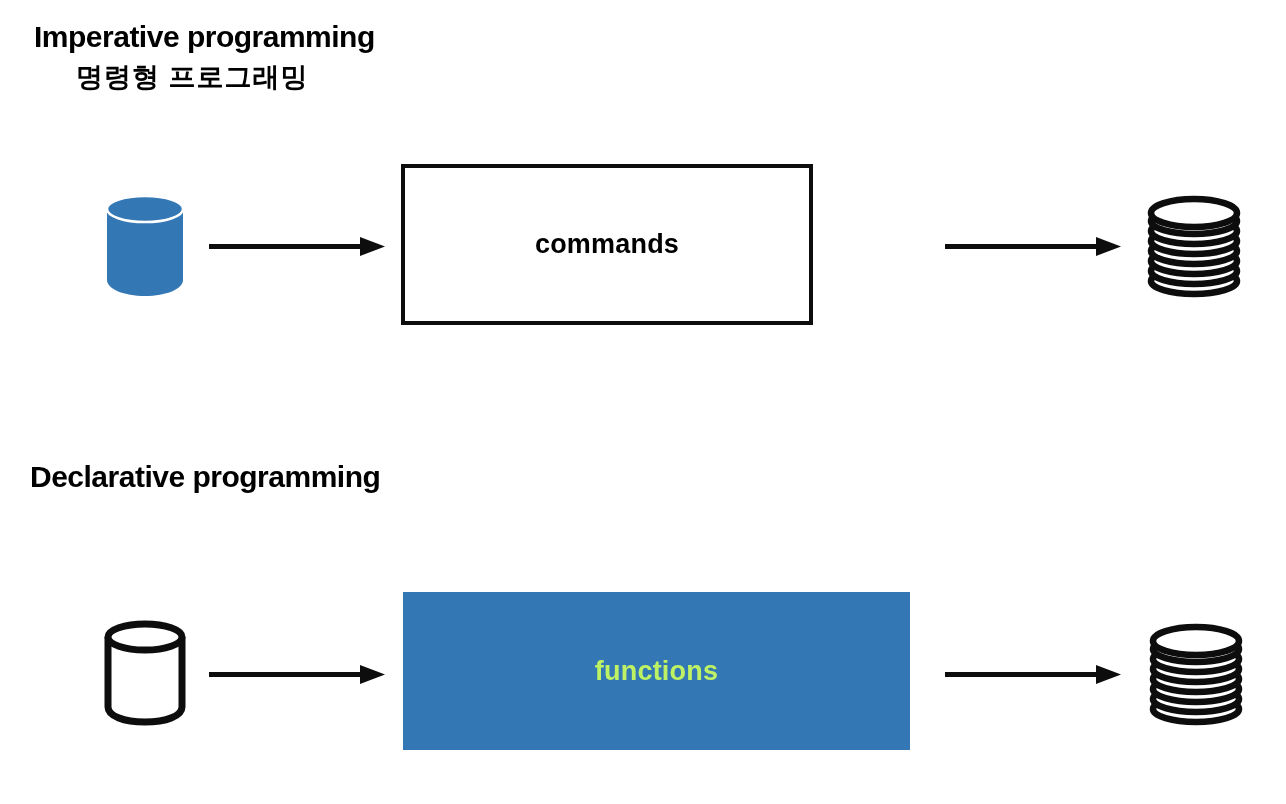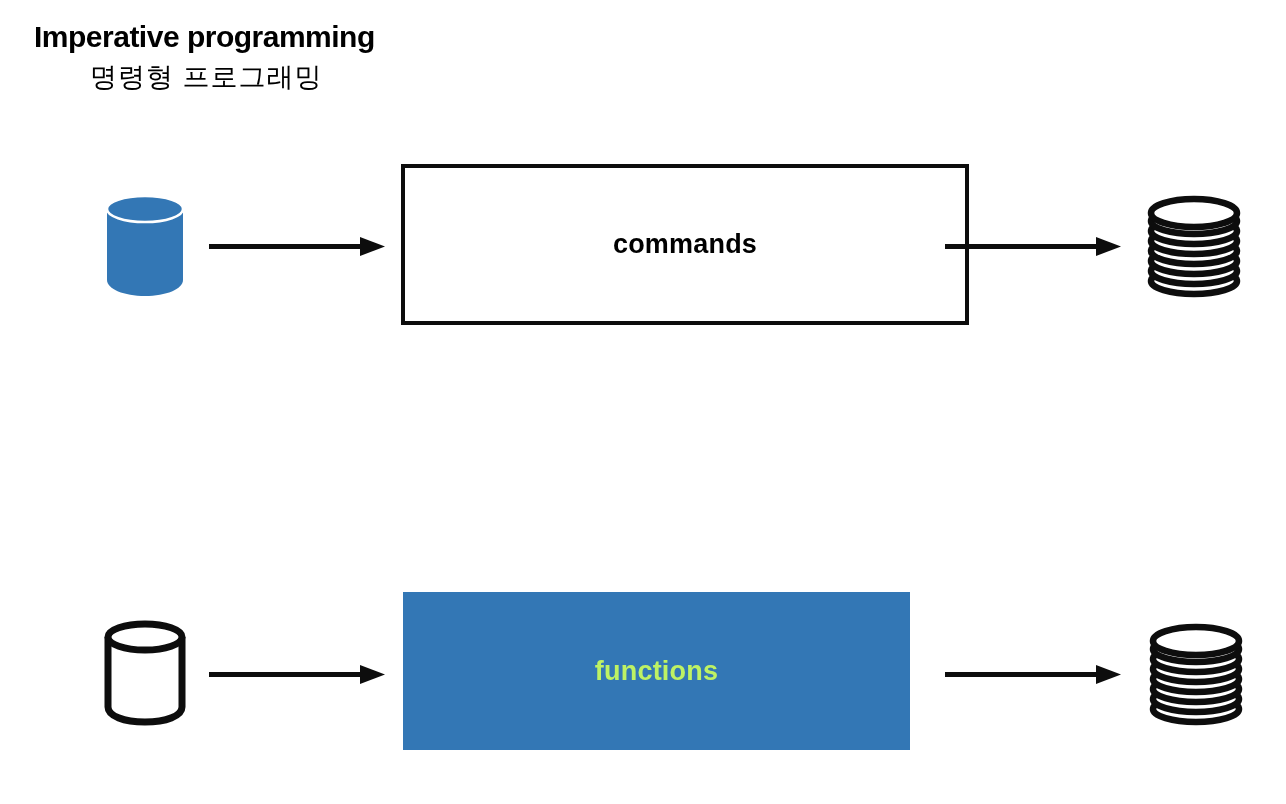--- a/index.html
+++ b/index.html
@@ -31,21 +31,21 @@
     white-space: nowrap;
   }
   .process-box {
     display: flex;
     align-items: center;
     justify-content: center;
     box-sizing: border-box;
   }
   .process-outlined {
     left: 401px; top: 164px;
-    width: 568px; height: 161px;
+    width: 412px; height: 161px;
     background: #ffffff;
     border: 4px solid #0d0d0d;
   }
   .process-filled {
     left: 403px; top: 592px;
     width: 507px; height: 158px;
     background: #3377B5;
     border: none;
   }
   .process-label {
@@ -56,21 +56,21 @@
   .process-outlined .process-label { color: #000000; }
   .process-filled .process-label { color: #bef264; }
   svg { display: block; }
 </style>
 </head>
 <body>
 
 <div class="canvas">
 
   <div class="abs section-title" style="left:34px; top:20px;">Imperative programming</div>
-  <div class="abs section-subtitle" style="left:90px; top:59px;">명령형 프로그래밍</div>
+  <div class="abs section-subtitle" style="left:76px; top:59px;font-weight:bold;">명령형 프로그래밍</div>
 
   <div class="abs" style="left:104px; top:193px;">
     <svg width="82" height="106" viewBox="0 0 82 106" aria-hidden="true">
       <path d="M3,17 L3,87 C3,96 20,103 41,103 C62,103 79,96 79,87 L79,17 Z" fill="#3377B5"></path>
       <ellipse cx="41" cy="16" rx="38" ry="13" fill="#3377B5" stroke="#ffffff" stroke-width="2.5"></ellipse>
     </svg>
   </div>
 
   <div class="abs" style="left:208px; top:234px;">
     <svg width="178" height="25" viewBox="0 0 178 25" aria-hidden="true">
@@ -96,20 +96,21 @@
       <ellipse cx="48" cy="79" rx="43" ry="13" fill="#ffffff" stroke="#0d0d0d" stroke-width="6.5"></ellipse>
       <ellipse cx="48" cy="69" rx="43" ry="13" fill="#ffffff" stroke="#0d0d0d" stroke-width="6.5"></ellipse>
       <ellipse cx="48" cy="59" rx="43" ry="13" fill="#ffffff" stroke="#0d0d0d" stroke-width="6.5"></ellipse>
       <ellipse cx="48" cy="49" rx="43" ry="13" fill="#ffffff" stroke="#0d0d0d" stroke-width="6.5"></ellipse>
       <ellipse cx="48" cy="39" rx="43" ry="13" fill="#ffffff" stroke="#0d0d0d" stroke-width="6.5"></ellipse>
       <ellipse cx="48" cy="29" rx="43" ry="13" fill="#ffffff" stroke="#0d0d0d" stroke-width="6.5"></ellipse>
       <ellipse cx="48" cy="21" rx="43" ry="14" fill="#ffffff" stroke="#0d0d0d" stroke-width="6.5"></ellipse>
     </svg>
   </div>
 
+  <div class="abs section-title" style="left:30px; top:460px;">Declarative programming</div>
 
   <div class="abs" style="left:104px; top:620px;">
     <svg width="82" height="106" viewBox="0 0 82 106" aria-hidden="true">
       <path d="M4,17 L4,87 C4,96 20,102 41,102 C62,102 78,96 78,87 L78,17" fill="#ffffff" stroke="#0d0d0d" stroke-width="7"></path>
       <ellipse cx="41" cy="17" rx="37" ry="13" fill="#ffffff" stroke="#0d0d0d" stroke-width="7"></ellipse>
     </svg>
   </div>
 
   <div class="abs" style="left:208px; top:662px;">
     <svg width="178" height="25" viewBox="0 0 178 25" aria-hidden="true">

